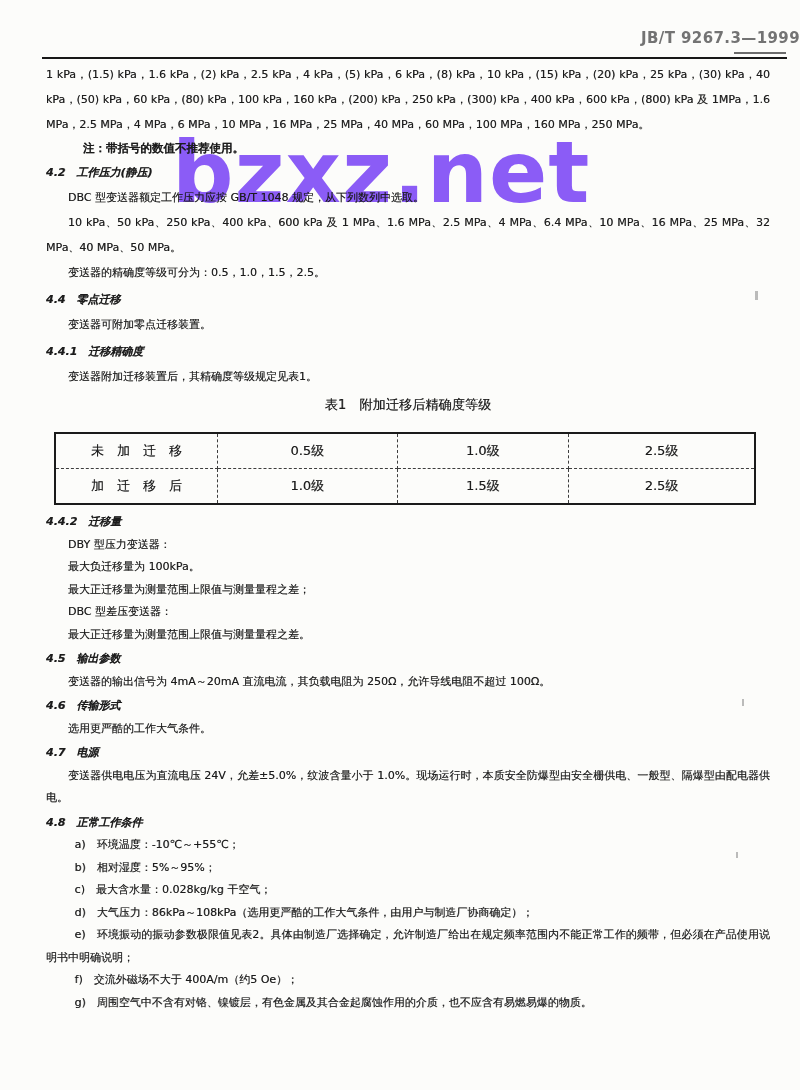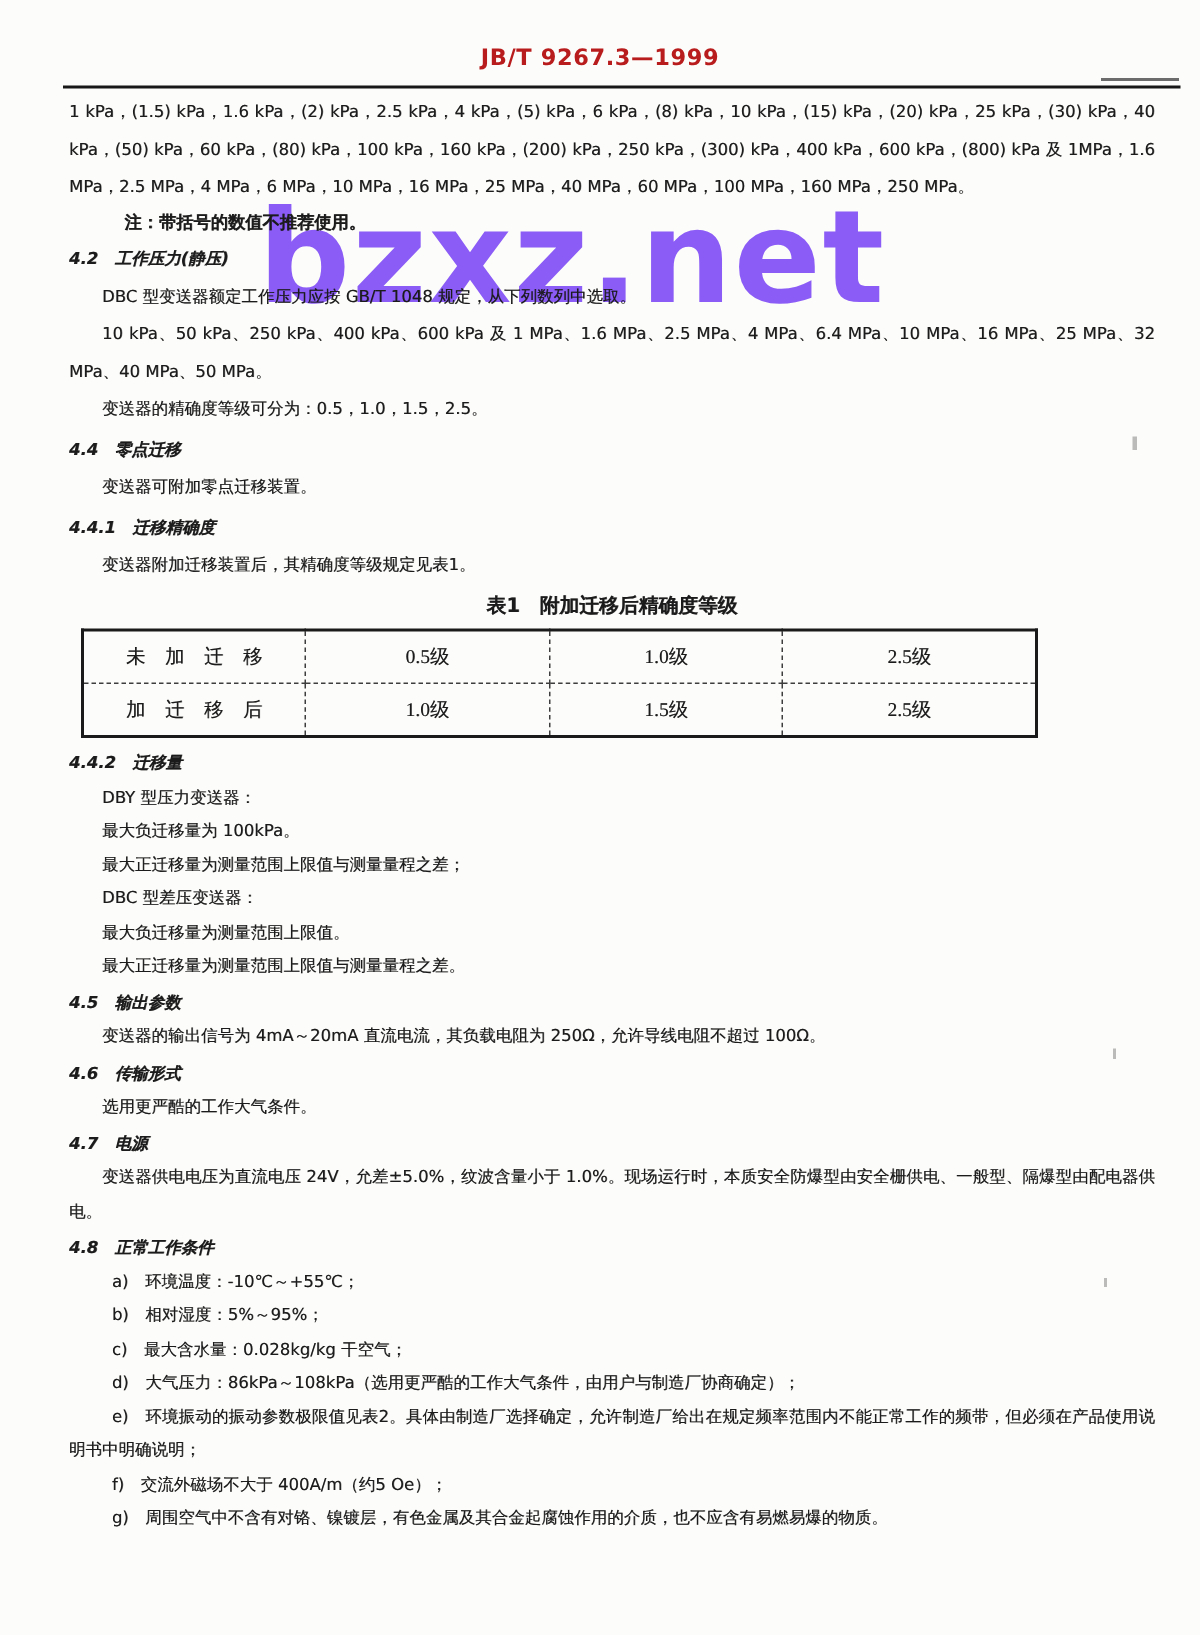--- a/index.html
+++ b/index.html
@@ -8,38 +8,38 @@
     background:#fcfcfa;color:#1b1b1b;
     font-family:"DejaVu Sans","Liberation Sans",sans-serif;
   }
   .watermark{
     position:absolute;left:172px;top:122px;z-index:0;
     font-size:86px;font-weight:700;letter-spacing:1px;
     color:#8b5cf6;user-select:none;white-space:nowrap;
   }
   .header-num{
     position:absolute;top:29px;left:0;right:0;z-index:2;
-    text-align:center;font-size:15px;font-weight:700;letter-spacing:.4px;color:#b91c1c;
+    text-align:right;font-size:15px;font-weight:700;letter-spacing:.4px;color:#737373;
   }
   .header-rule{position:absolute;top:57px;left:42px;right:13px;border-top:2.5px solid #171717;z-index:2;}
   .header-rule-frag{position:absolute;top:52px;right:14px;width:52px;border-top:2px solid #3c3c3c;opacity:.75;z-index:2;}
   .content{position:absolute;top:62px;left:46px;width:724px;z-index:1;}
   .p{margin:0;font-size:11px;line-height:25px;text-align:justify;text-shadow:.3px 0 0 rgba(20,20,20,.55);}
   .lower .p{line-height:22.5px;}
   .indent{text-indent:2em;}
   .li{text-indent:2.6em;}
   .h{font-weight:700;margin:2px 0 0 0;text-indent:0;font-style:italic;}
   .note{
     font-size:11.5px;font-weight:700;line-height:20px;margin:1px 0 2px 0;
     padding-left:37px;text-shadow:.3px 0 0 rgba(20,20,20,.6);
   }
-  .tbl-cap{text-align:center;font-weight:700;font-size:13.2px;line-height:23px;margin-top:4px;text-shadow:.3px 0 0 rgba(20,20,20,.55);}
+  .tbl-cap{text-align:center;font-weight:400;font-size:13.2px;line-height:23px;margin-top:4px;text-shadow:.3px 0 0 rgba(20,20,20,.55);}
   table.t1{
-    margin:3px 0 6px 8px;width:638px;border-collapse:collapse;
-    border:2.2px solid #1a1a1a;background:transparent;font-family:Liberation Serif, serif;
+    margin:16px 0 6px 8px;width:702px;border-collapse:collapse;
+    border:2.2px solid #1a1a1a;background:transparent;
   }
   table.t1 td{
     border:1.4px dashed #3d3d3d;text-align:center;vertical-align:middle;
     font-size:13px;height:34px;padding:0;text-shadow:.3px 0 0 rgba(20,20,20,.5);
   }
   .artifact{position:absolute;background:#6d6d6d;opacity:.45;z-index:2;}
   .a1{left:755px;top:291px;width:3px;height:9px;}
   .a2{left:742px;top:699px;width:2px;height:7px;}
   .a3{left:736px;top:852px;width:2px;height:6px;}
 </style>
@@ -99,21 +99,20 @@
       </tbody>
     </table>
 
     <div class="lower">
 
       <p class="p h">4.4.2　迁移量</p>
       <p class="p indent">DBY 型压力变送器：</p>
       <p class="p indent">最大负迁移量为 100kPa。</p>
       <p class="p indent">最大正迁移量为测量范围上限值与测量量程之差；</p>
       <p class="p indent">DBC 型差压变送器：</p>
-      <p class="p indent">最大负迁移量为测量范围上限值。</p>
       <p class="p indent">最大正迁移量为测量范围上限值与测量量程之差。</p>
 
       <p class="p h">4.5　输出参数</p>
       <p class="p indent">变送器的输出信号为 4mA～20mA 直流电流，其负载电阻为 250Ω，允许导线电阻不超过 100Ω。</p>
 
       <p class="p h">4.6　传输形式</p>
       <p class="p indent">选用更严酷的工作大气条件。</p>
 
       <p class="p h">4.7　电源</p>
       <p class="p indent">变送器供电电压为直流电压 24V，允差±5.0%，纹波含量小于 1.0%。现场运行时，本质安全防爆型由安全栅供电、一般型、隔爆型由配电器供电。</p>

